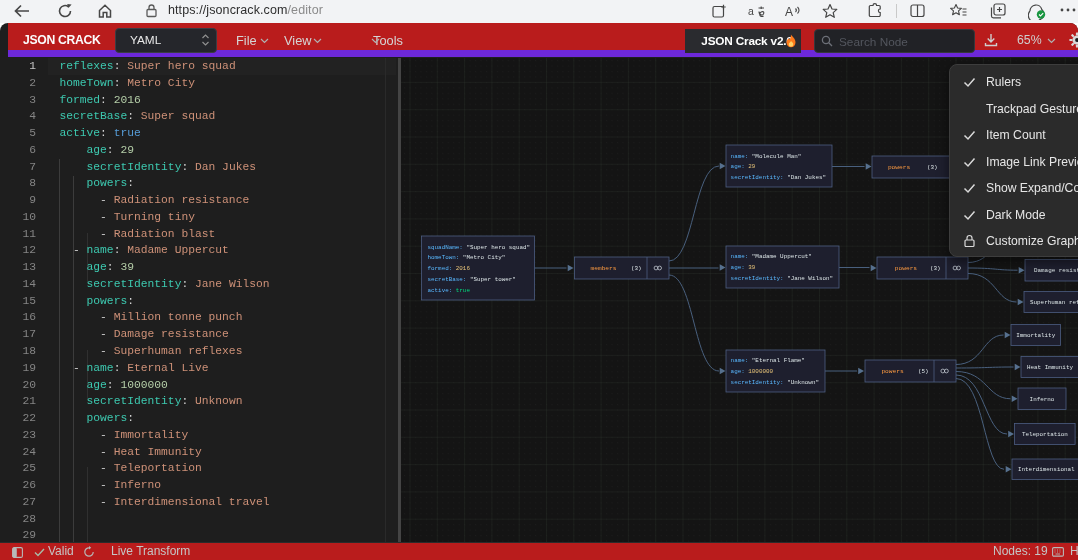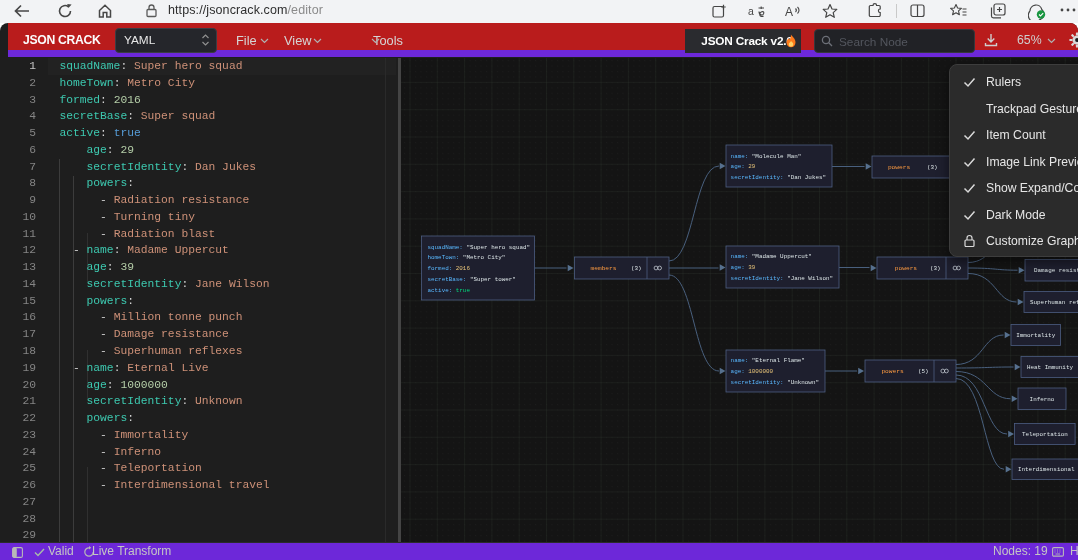--- a/index.html
+++ b/index.html
@@ -16,21 +16,21 @@
 
 #app { position:absolute; left:0; top:23px; width:1078px; height:537px;
   background:#1e1e1e; border-radius:8px 8px 0 0; overflow:hidden; }
 
 
 #toolbar { position:absolute; left:8px; top:0; width:1078px; height:34px;
   background:#b91c1c; border-bottom:7px solid #6d28d9; }
 #logo { position:absolute; left:15px; top:10px; font-size:12.2px; font-weight:bold; color:#fbfbfb; letter-spacing:-0.3px; }
 #fselect { position:absolute; left:107px; top:5px; width:102px; height:25px; background:#25262b;
   border:1px solid #3b3d44; border-radius:4px; color:#e8e8e8; font-size:11.8px; line-height:23px;
-  padding-left:8px; }
+  padding-left:14px; }
 .menuitem { position:absolute; top:10px; font-size:12.8px; color:#d5d5d5; }
 #badge { position:absolute; left:677px; top:6px; width:116px; height:24px; background:#2a2b2f;
   border-radius:0; color:#fff; font-size:11.8px; font-weight:bold; line-height:24px; text-align:center;
   padding-left:8px; letter-spacing:-0.2px; }
 #search { position:absolute; left:806px; top:6px; width:161px; height:24px; background:#212226;
   border:1px solid #36373c; border-radius:4px; }
 #search span { position:absolute; left:24px; top:5px; font-size:11.8px; color:#53565e; }
 #zoompct { position:absolute; left:1009px; top:10px; font-size:12.3px; color:#cfcfcf; }
 
 
@@ -43,21 +43,21 @@
   font-family:"Liberation Mono", monospace; font-size:11.3px; line-height:16.77px; color:#d4d4d4; }
 #code div { white-space:pre; height:16.77px; }
 #code .k { color:#3dc9b0; }
 #code .s { color:#ce9178; }
 #code .n { color:#b5cea8; }
 #code .b { color:#569cd6; }
 .guide { position:absolute; width:1px; background:#3c3c3c; }
 .guide2 { position:absolute; width:1px; background:#303030; }
 
 
-#statusbar { position:absolute; left:0; top:519px; width:1078px; height:18px; background:#6d28d9;
+#statusbar { position:absolute; left:0; top:519px; width:1078px; height:18px; background:#b91c1c;
   border-top:1px solid #2b2b2b; font-size:12px; color:#c5c5c5; }
 #statusbar .lbl { position:absolute; top:1px; }
 
 
 #graph { position:absolute; left:401px; top:35px; width:677px; height:484px; background:#141414; }
 
 
 #ddmenu { position:absolute; left:949px; top:41px; width:140px; height:193px; background:#2b2b2b;
   border:1px solid #3d3d3d; border-radius:8px; box-shadow:0 4px 12px rgba(0,0,0,.5); }
 .dditem { position:absolute; left:36px; font-size:12.2px; color:#e6e6e6; white-space:nowrap; }
@@ -223,21 +223,21 @@
           <div>27</div>
           <div>28</div>
           <div>29</div>
         </div>
     <div class="guide" style="left:59.4px; top:101px; height:406px;"></div>
     <div class="guide" style="left:73px; top:118px; height:389px;"></div>
     <div class="guide2" style="left:86.6px; top:175px; height:50px;"></div>
     <div class="guide2" style="left:86.6px; top:292px; height:50px;"></div>
     <div class="guide2" style="left:86.6px; top:409px; height:98px;"></div>
     <div id="code">
-          <div><span class="k">squadName</span>: <span class="s">Super hero squad</span></div>
+          <div><span class="k">reflexes</span>: <span class="s">Super hero squad</span></div>
 <div><span class="k">homeTown</span>: <span class="s">Metro City</span></div>
 <div><span class="k">formed</span>: <span class="n">2016</span></div>
 <div><span class="k">secretBase</span>: <span class="s">Super squad</span></div>
 <div><span class="k">active</span>: <span class="b">true</span></div>
 <div>    <span class="k">age</span>: <span class="n">29</span></div>
 <div>    <span class="k">secretIdentity</span>: <span class="s">Dan Jukes</span></div>
 <div>    <span class="k">powers</span>:</div>
 <div>      - <span class="s">Radiation resistance</span></div>
 <div>      - <span class="s">Turning tiny</span></div>
 <div>      - <span class="s">Radiation blast</span></div>
@@ -246,22 +246,23 @@
 <div>    <span class="k">secretIdentity</span>: <span class="s">Jane Wilson</span></div>
 <div>    <span class="k">powers</span>:</div>
 <div>      - <span class="s">Million tonne punch</span></div>
 <div>      - <span class="s">Damage resistance</span></div>
 <div>      - <span class="s">Superhuman reflexes</span></div>
 <div>  - <span class="k">name</span>: <span class="s">Eternal Live</span></div>
 <div>    <span class="k">age</span>: <span class="n">1000000</span></div>
 <div>    <span class="k">secretIdentity</span>: <span class="s">Unknown</span></div>
 <div>    <span class="k">powers</span>:</div>
 <div>      - <span class="s">Immortality</span></div>
+<div>      - <span class="s">Heat Immunity</span></div>
+<div>      - <span class="s">Teleportation</span></div>
 <div>      - <span class="s">Inferno</span></div>
-<div>      - <span class="s">Teleportation</span></div>
 <div>      - <span class="s">Interdimensional travel</span></div>
         </div>
   </div>
 
   <div id="divider" style="position:absolute; left:398px; top:35px; width:2.5px; height:484px; background:#444;"></div>
   <div id="graph">
   <svg width="677" height="484" viewBox="401 58 677 484" font-family="Liberation Mono, monospace">
     <defs>
       <pattern id="dots" width="5.46" height="5.46" patternUnits="userSpaceOnUse">
         <rect x="0" y="0" width="1" height="1" fill="#1c1c1c"></rect>
@@ -422,21 +423,21 @@
       <rect x="0.6" y="0.6" width="4.2" height="9.8" rx="1.5" fill="#b8b8b8"></rect>
     </svg>
     <svg style="position:absolute; left:34px; top:5px;" width="11" height="9" viewBox="0 0 11 9">
           <path d="M1 4.5 L4 7.5 L10 1" stroke="#a8bca8" stroke-width="1.4" fill="none"></path>
         </svg>
     <div class="lbl" style="left:48px;">Valid</div>
     <svg style="position:absolute; left:83px; top:3px;" width="12" height="12" viewBox="0 0 12 12">
       <path d="M10.2 6 A4.2 4.2 0 1 1 6 1.8" stroke="#b8b8b8" stroke-width="1.2" fill="none"></path>
       <path d="M6 0 L6 3.6 L8.2 1.8 Z" fill="#b8b8b8"></path>
     </svg>
-    <div class="lbl" style="left:92px;text-align:center;">Live Transform</div>
+    <div class="lbl" style="left:111px;text-align:center;">Live Transform</div>
     <div class="lbl" style="left:993px;">Nodes: 19</div>
     <svg style="position:absolute; left:1052px; top:4px;" width="12" height="11" viewBox="0 0 12 11">
       <rect x="0.6" y="0.6" width="10.8" height="8.5" rx="1.2" stroke="#b8b8b8" stroke-width="1.1" fill="none"></rect>
       <path d="M2.5 3 h1 M5 3 h1 M7.5 3 h1 M2.5 5 h1 M5 5 h1 M7.5 5 h1 M3.5 7 h4.5" stroke="#b8b8b8" stroke-width="0.9"></path>
     </svg>
     <div class="lbl" style="left:1070px;">Help</div>
   </div>
 </div>
 
 </div>

